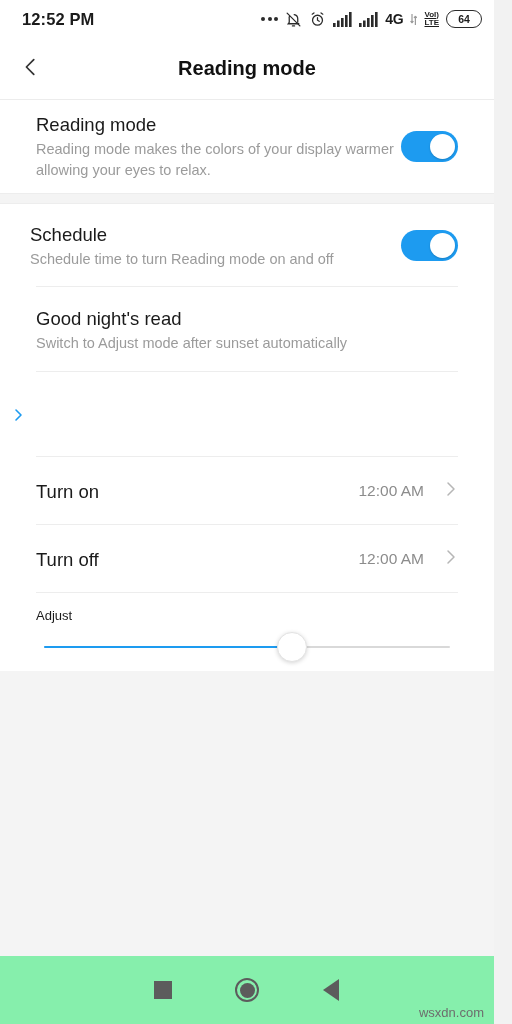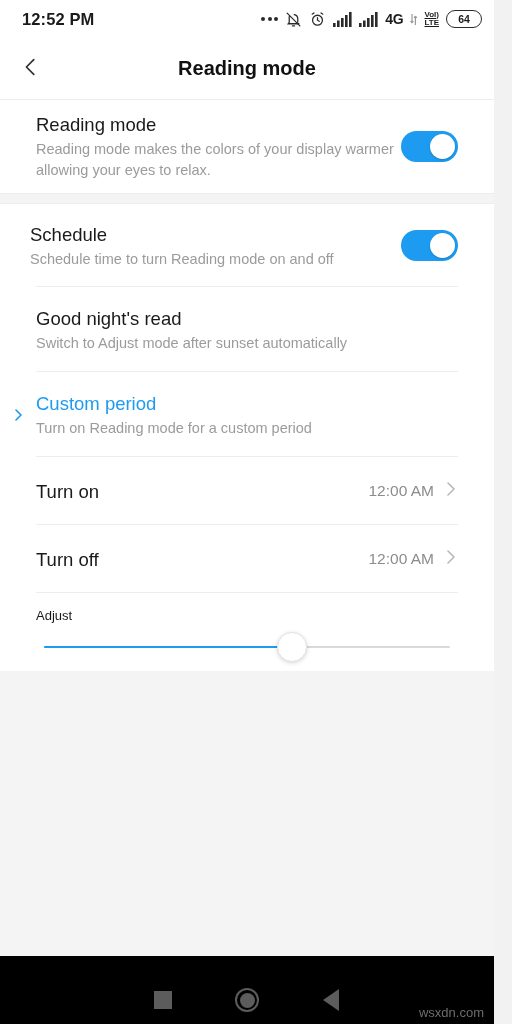--- a/index.html
+++ b/index.html
@@ -94,21 +94,21 @@
   .row-title {
     font-size: 18.5px; color: #1a1a1a; line-height: 25px;
   }
   .row-title.accent { color: #1d9bf0; }
   .row-sub {
     font-size: 14.5px; color: #9b9b9b; line-height: 21px;
     margin-top: 2px;
   }
   .row-value {
     font-size: 15.5px; color: #8c8c8c;
-    margin-right: 10px;
+    margin-right: 20px;
     white-space: nowrap;
   }
 
   
   .toggle {
     width: 57px; height: 31px;
     border-radius: 16px;
     background: #1d9bf0;
     position: relative;
     flex: 0 0 auto;
@@ -154,22 +154,22 @@
     width: 30px; height: 30px; margin-left: -15px;
     border-radius: 50%;
     background: #fff;
     border: 1px solid #e3e3e3;
     box-shadow: 0 1px 4px rgba(0,0,0,.17);
   }
 
   
   .filler { flex: 1; background: #f4f4f4; }
   .navbar {
-    height: 68px; background: #000000;
-    display: flex; align-items: flex-end; justify-content: center;
+    height: 68px; background: #86efac;
+    display: flex; align-items: center; justify-content: center;
     gap: 36px;
     position: relative;
   }
   .nav-btn { display: flex; align-items: center; justify-content: center; width: 48px; height: 48px; cursor: pointer; }
   .nav-square { width: 18px; height: 18px; background: #5c5c5c; }
   .nav-circle {
     width: 24px; height: 24px; border-radius: 50%;
     border: 2px solid #5c5c5c;
     display: flex; align-items: center; justify-content: center;
   }
@@ -296,24 +296,20 @@
       </div>
       <span class="divider"></span>
     </div>
 
     <div class="row" style="min-height:85px;">
       <span class="left-marker">
         <svg width="13" height="20" viewBox="0 0 13 20" fill="none" stroke="#1d9bf0" stroke-width="1.6" stroke-linecap="round" stroke-linejoin="round">
           <path d="M4 5l5 5-5 5"></path>
         </svg>
       </span>
-      <div class="row-texts">
-        <div class="row-title accent" style="color: rgb(29, 155, 240);">Custom period</div>
-        <div class="row-sub">Turn on Reading mode for a custom period</div>
-      </div>
       <span class="divider"></span>
     </div>
 
     <div class="row" style="min-height:68px;">
       <div class="row-texts">
         <div class="row-title">Turn on</div>
       </div>
       <div class="row-value">12:00 AM</div>
       <span>
         <svg width="14" height="20" viewBox="0 0 14 20" fill="none" stroke="#b6b6b6" stroke-width="1.5" stroke-linecap="round" stroke-linejoin="round">

